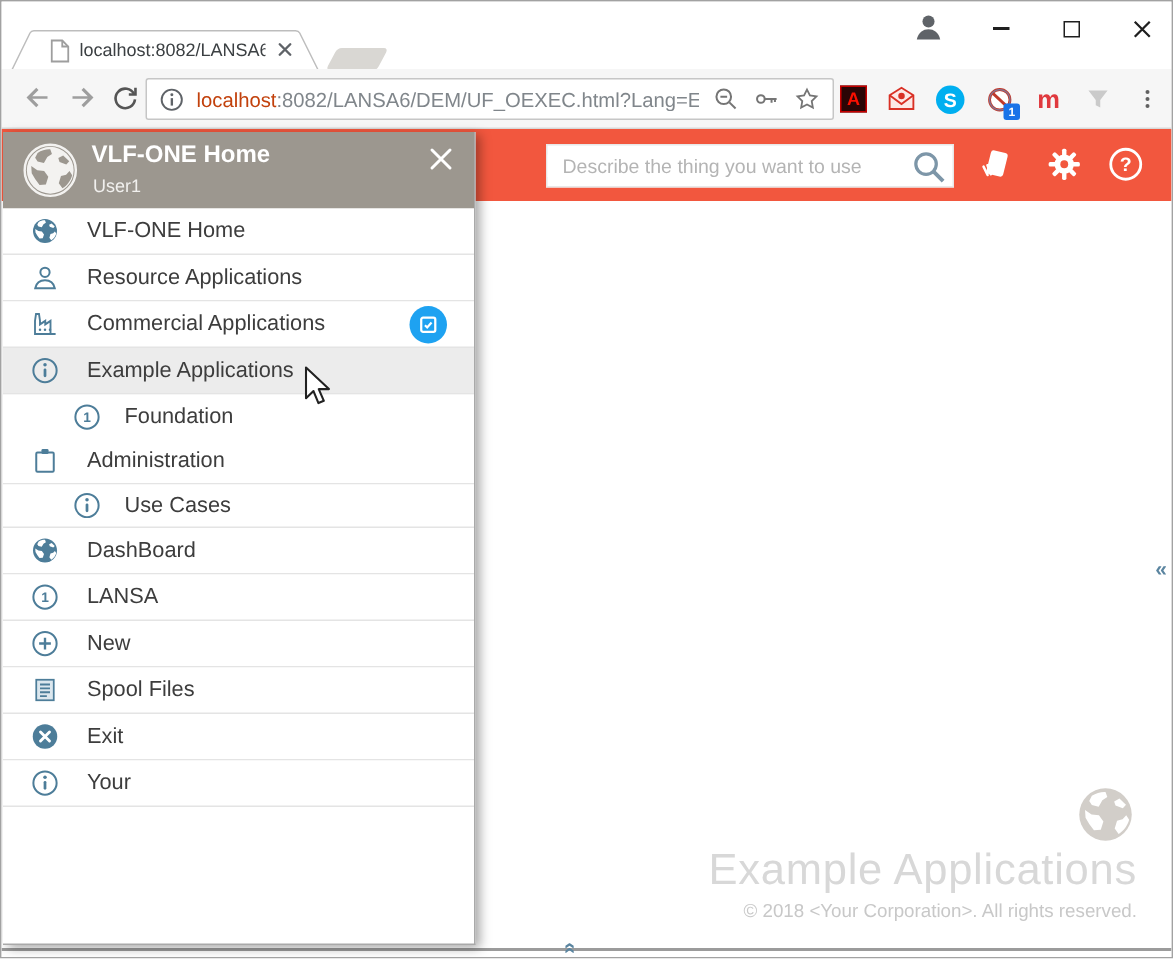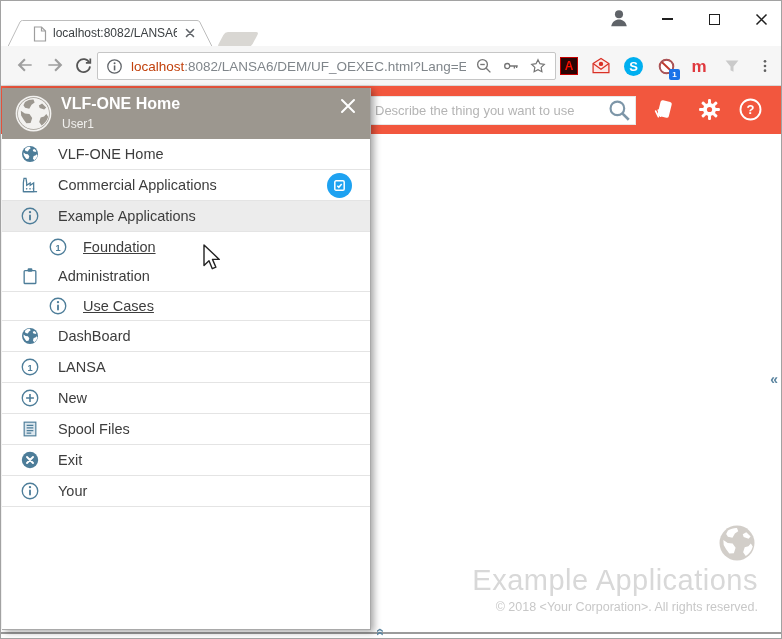--- a/index.html
+++ b/index.html
@@ -30,53 +30,53 @@
   .ext-row { position:absolute; right:6px; top:51px; height:28px; display:flex; align-items:center; gap:13px; }
   .ext { width:20px; height:20px; position:relative; display:flex; align-items:center; justify-content:center; }
   .adobe { width:18px; height:18px; background:#2b0505; border:1px solid #c70000; color:#fa0f00; font-size:12px; font-weight:bold; display:flex; align-items:center; justify-content:center; }
   .skype { width:19px; height:19px; border-radius:50%; background:#00aff0; color:#fff; font-size:13px; font-weight:bold; display:flex; align-items:center; justify-content:center; }
   .mm { color:#e0393e; font-weight:bold; font-size:17px; line-height:1; }
   .ext-badge { position:absolute; right:-4px; bottom:-4px; min-width:11px; height:11px; background:#1a73e8; border-radius:2px; color:#fff; font-size:8px; font-weight:bold; display:flex; align-items:center; justify-content:center; padding:0 1px; }
 
   
   .app { position:absolute; left:0; top:85px; width:780px; height:552px; background:#ffffff; }
   .orange-bar { position:absolute; left:0; top:0; width:780px; height:48px; background:#f2573e; }
-  .search-box { position:absolute; left:363px; top:10px; width:272px; height:29px; background:#fff; border:1px solid #e8e8e8; display:flex; }
+  .search-box { position:absolute; left:363px; top:10px; width:272px; height:29px; background:#fff; border:1px solid #e8e8e8; display:flex; align-items:center; }
   .search-box input { flex:1; border:none; outline:none; font-size:13px; color:#444; padding:0 6px 0 10px; font-family:"Liberation Sans", sans-serif; }
   .search-box input::placeholder { color:#b4b4b4; }
   .search-glyph { width:26px; height:26px; margin-right:3px; flex:0 0 auto; }
   .obar-icon { position:absolute; top:11px; width:25px; height:25px; }
   .i-cards { left:650px; } .i-gear { left:696px; } .i-help { left:737px; }
 
   
   .wm-globe { position:absolute; right:23px; top:436px; width:42px; height:42px; }
   .wm-title { position:absolute; right:23px; top:478px; font-size:29px; color:#d8d8d8; letter-spacing:.5px; white-space:nowrap; }
   .wm-copy { position:absolute; right:23px; top:514px; font-size:12.5px; color:#c8c8c8; white-space:nowrap; }
 
   .collapse-right { position:absolute; right:3px; top:285px; font-size:14px; color:#5b85a0; font-weight:bold; }
   .bottom-line { position:absolute; left:0; top:546px; width:780px; height:2px; background:#9b9b9b; }
   .collapse-up { position:absolute; left:376px; top:538px; font-size:14px; color:#5b85a0; font-weight:bold; transform:rotate(90deg); transform-origin:center; }
 
   
-  .menu-panel { position:absolute; left:1px; top:2px; width:369px; height:542px; background:#fff; box-shadow:3px 2px 7px rgba(0,0,0,.35); border-right:1px solid #a9a9a9; border-bottom:1px solid #a9a9a9; }
+  .menu-panel { position:absolute; left:1px; top:2px; width:315px; height:542px; background:#fff; box-shadow:3px 2px 7px rgba(0,0,0,.35); border-right:1px solid #a9a9a9; border-bottom:1px solid #a9a9a9; }
   .panel-header { position:relative; width:100%; height:51px; background:#9c978f; }
   .ph-avatar { position:absolute; left:12px; top:6px; width:39px; height:39px; }
   .ph-title { position:absolute; left:59px; top:7px; font-size:16px; font-weight:bold; color:#ffffff; }
   .ph-user { position:absolute; left:60px; top:29px; font-size:12px; color:#f1f0ee; }
   .ph-close { position:absolute; right:13px; top:9px; width:18px; height:18px; }
 
   .menu { list-style:none; }
   .mi { position:relative; display:flex; align-items:center; height:31px; padding-left:18px; border-bottom:1px solid #e4e4e4; background:#fff; cursor:default; }
   .mi.indent { height:29px; padding-left:46px; }
   .mi.nosep { border-bottom:none; }
   .mi.selected { background:#ececec; }
   .mi-icon { width:20px; height:20px; flex:0 0 auto; display:flex; }
   .mi-icon svg { width:20px; height:20px; }
   .mi-label { margin-left:18px; font-size:14.5px; color:#3d3d3d; }
-  .mi.indent .mi-label { margin-left:15px;text-decoration:underline; }
+  .mi.indent .mi-label { margin-left:15px; }
   .mi-badge { position:absolute; right:18px; top:3px; width:25px; height:25px; border-radius:50%; background:#1ea2f1; display:none; align-items:center; justify-content:center; }
   .mi-badge svg { width:15px; height:15px; }
 
   .cursor { position:absolute; left:202px; top:158px; width:20px; height:29px; z-index:50; }
 </style>
 </head>
 <body>
 
 <div class="window">
 
@@ -266,20 +266,30 @@
                 <path fill="#fff" d="M17.3 5.9l2.5 2.4-1.2 1.3-2.8-1-.5-1.6z"></path>
                 <path fill="#fff" d="M4.2 10.3l2.5 1.7 2.8.3 1.7 2.4-1 3.1-2.6.2-1.8-2.4-1.4-2.4z"></path>
                 <path fill="#fff" d="M19.9 12.3l1.1 1.7c-.6 2.3-2.1 4.2-4 5.4l-1.5-2.1.9-2.9 2.1-.6z"></path>
               </svg>
             </span>
     <span class="mi-label">VLF-ONE Home</span>
 
   </li>
           <li class="mi">
     <span class="mi-icon">
+              <svg viewBox="0 0 24 24" fill="none" stroke="#4d7d99" stroke-width="1.6">
+                <circle cx="12" cy="7.8" r="3.7"></circle>
+                <path d="M4.2 20.5c.9-4.2 4.2-6.3 7.8-6.3s6.9 2.1 7.8 6.3z"></path>
+              </svg>
+            </span>
+    <span class="mi-label">Resource Applications</span>
+
+  </li>
+          <li class="mi">
+    <span class="mi-icon">
               <svg viewBox="0 0 24 24" fill="none" stroke="#4d7d99" stroke-width="1.5">
                 <path d="M4 20V9.5L4.8 4h2.4L8 9.5v2.8l4.2-2.8v2.8L16.4 9.5V20z"></path>
                 <circle cx="8" cy="16.6" r="1" fill="#4d7d99" stroke="none"></circle>
                 <circle cx="12" cy="16.6" r="1" fill="#4d7d99" stroke="none"></circle>
                 <circle cx="16" cy="16.6" r="1" fill="#4d7d99" stroke="none"></circle>
                 <path d="M4 20h16.5"></path>
               </svg>
             </span>
     <span class="mi-label">Commercial Applications</span>
     <span class="mi-badge" style="display: flex;">

